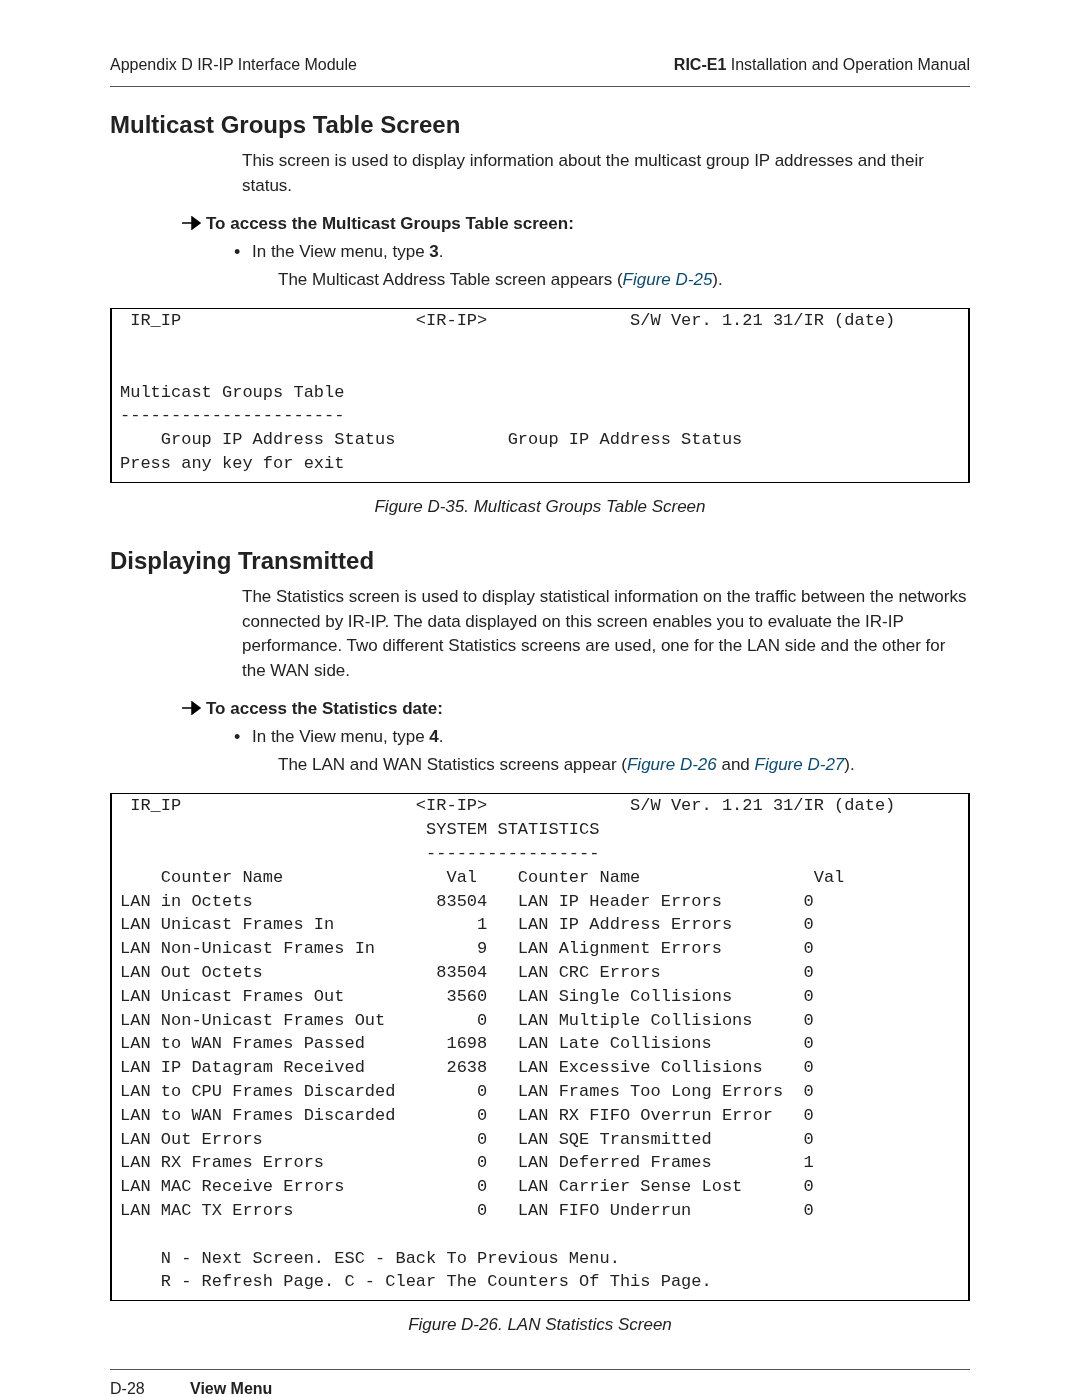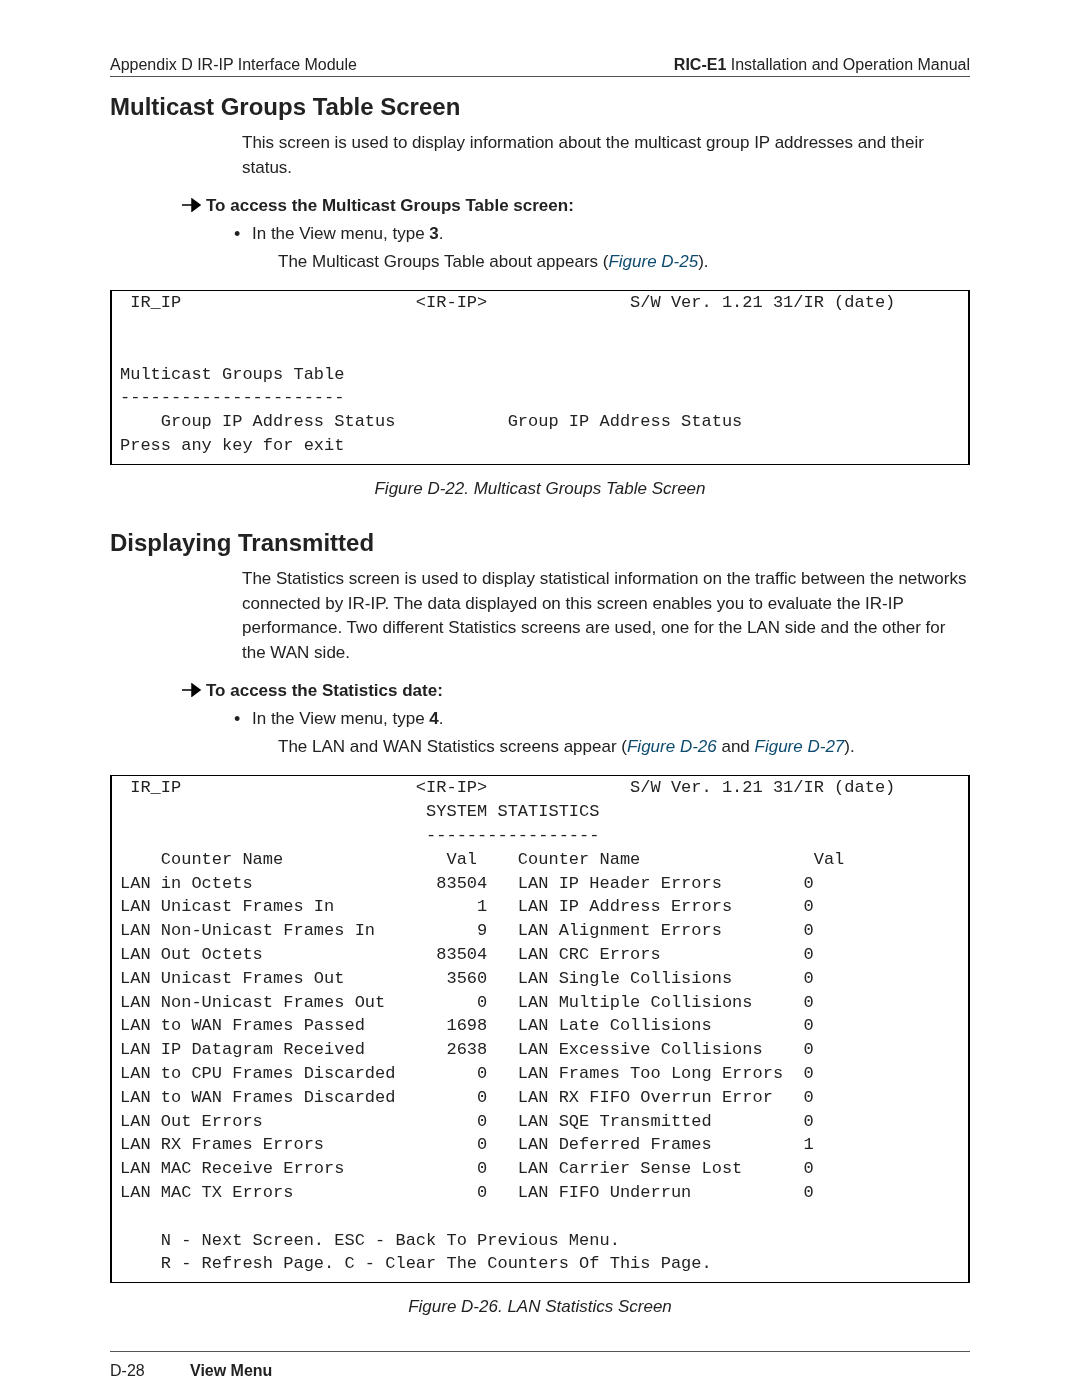--- a/index.html
+++ b/index.html
@@ -14,22 +14,22 @@
     box-sizing: border-box;
   }
   .page {
     padding: 56px 110px 0 110px;
   }
   .hdr {
     display: flex;
     justify-content: space-between;
     font-size: 16px;
     border-bottom: 1px solid #555;
-    padding-bottom: 2px;
-    margin-bottom: 16px;
+    padding-bottom: 12px;
+    margin-bottom: 24px;
   }
   .hdr .left { }
   .hdr .right { }
   .hdr .right b { font-weight: 700; }
   h2.section {
     font-size: 24px;
     font-weight: 700;
     margin: 10px 0 10px 0;
   }
   .body-indent {
@@ -121,32 +121,32 @@
         <path d="M0 7 L14 7 M10 1 L18 7 L10 13 Z" fill="#000" stroke="#000" stroke-width="1.5"></path>
       </svg>
     <span>To access the Multicast Groups Table screen:</span>
   </div>
 
   <div class="bullet-line">
     <span>In the View menu, type </span><span class="bold">3</span><span>.</span>
   </div>
 
   <div class="result-line">
-    <span>The Multicast Groups Table about appears (</span><span class="figref">Figure D-25</span><span>).</span>
+    <span>The Multicast Address Table screen appears (</span><span class="figref">Figure D-25</span><span>).</span>
   </div>
 
   <div class="terminal"> IR_IP                       &lt;IR-IP&gt;              S/W Ver. 1.21 31/IR (date)
 
 
 Multicast Groups Table
 ----------------------
     Group IP Address Status           Group IP Address Status
 Press any key for exit</div>
 
-  <div class="fig-caption">Figure D-22.  Multicast Groups Table Screen</div>
+  <div class="fig-caption">Figure D-35.  Multicast Groups Table Screen</div>
 
   <h2 class="section">Displaying Transmitted</h2>
   <div class="body-indent">The Statistics screen is used to display statistical information on the traffic between the networks connected by IR-IP. The data displayed on this screen enables you to evaluate the IR-IP performance. Two different Statistics screens are used, one for the LAN side and the other for the WAN side.</div>
 
   <div class="proc-line">
     <svg class="arrow" viewBox="0 0 20 14">
         <path d="M0 7 L14 7 M10 1 L18 7 L10 13 Z" fill="#000" stroke="#000" stroke-width="1.5"></path>
       </svg>
     <span>To access the Statistics date:</span>
   </div>

